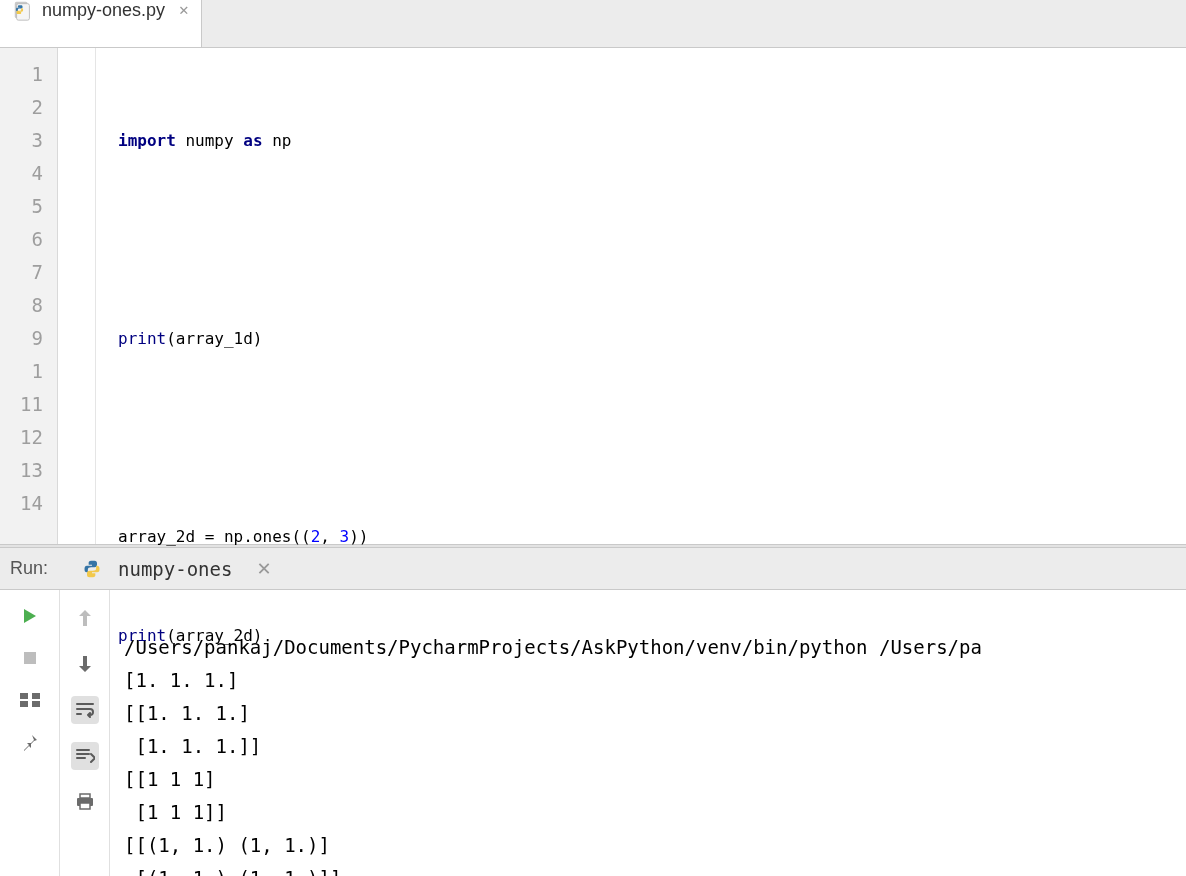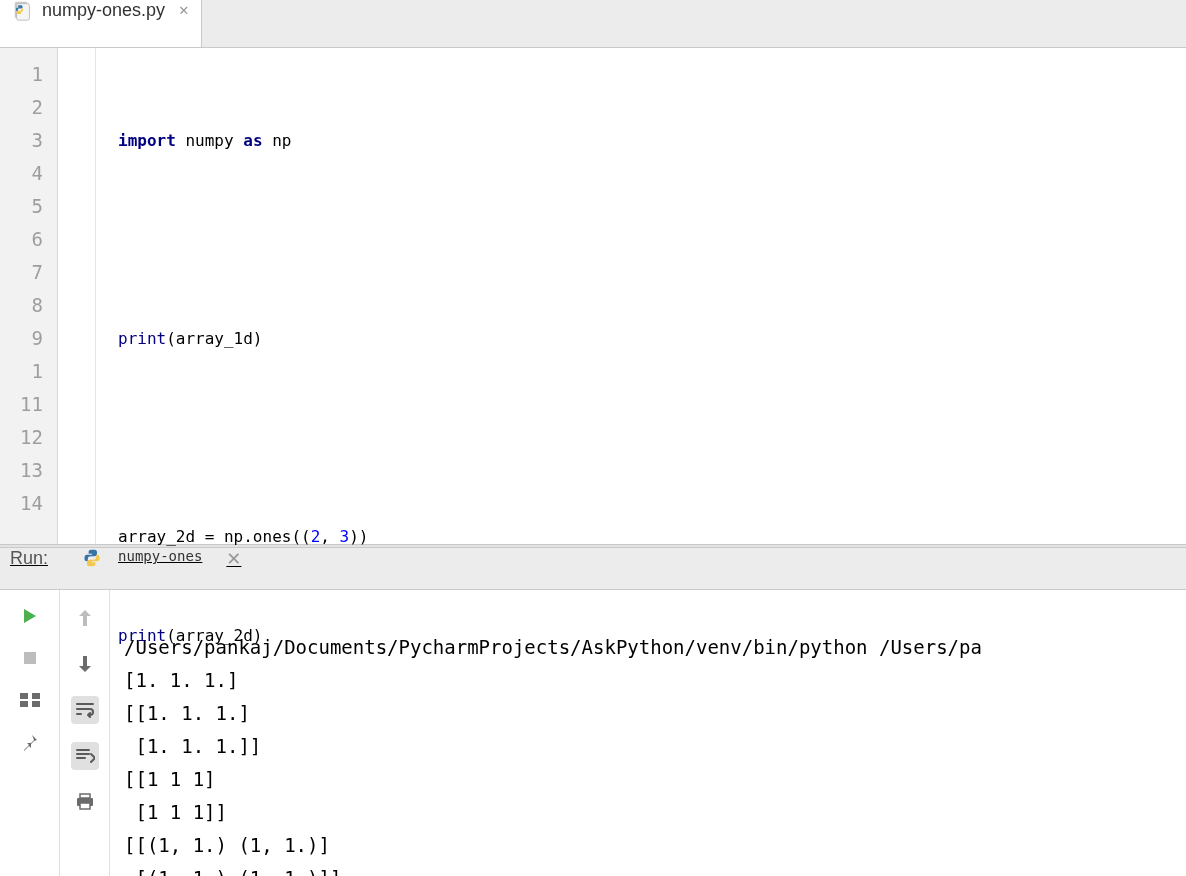--- a/index.html
+++ b/index.html
@@ -75,30 +75,29 @@
 
   
   .divider { height: 4px; background: #e3e3e3; border-top: 1px solid #c9c9c9; border-bottom: 1px solid #c9c9c9; }
 
   
   .runhdr {
     height: 42px;
     background: #ececec;
     border-bottom: 1px solid #c9c9c9;
     display: flex;
-    align-items: flex-start;
+    align-items: center;
     padding-left: 10px;
     gap: 16px;
     font-family: -apple-system, Helvetica, Arial, sans-serif;
     font-size: 18px;
-    text-decoration: underline;
   }
   .runhdr .label { color: #555; margin-right: 18px; }
   .runhdr .pyicon { width: 20px; height: 20px; }
-  .runhdr .cfgname { color: #333; font-family: Menlo, monospace; font-size: 14px; }
+  .runhdr .cfgname { color: #333; font-family: Menlo, monospace; font-size: 19px; }
   .runhdr .cfg-close { color: #999; margin-left: 8px; cursor: pointer; }
 
   
   .runbody {
     display: flex;
     height: calc(876px - 48px - 496px - 4px - 42px);
   }
   .run-sidebar {
     width: 60px;
     background: #ffffff;

